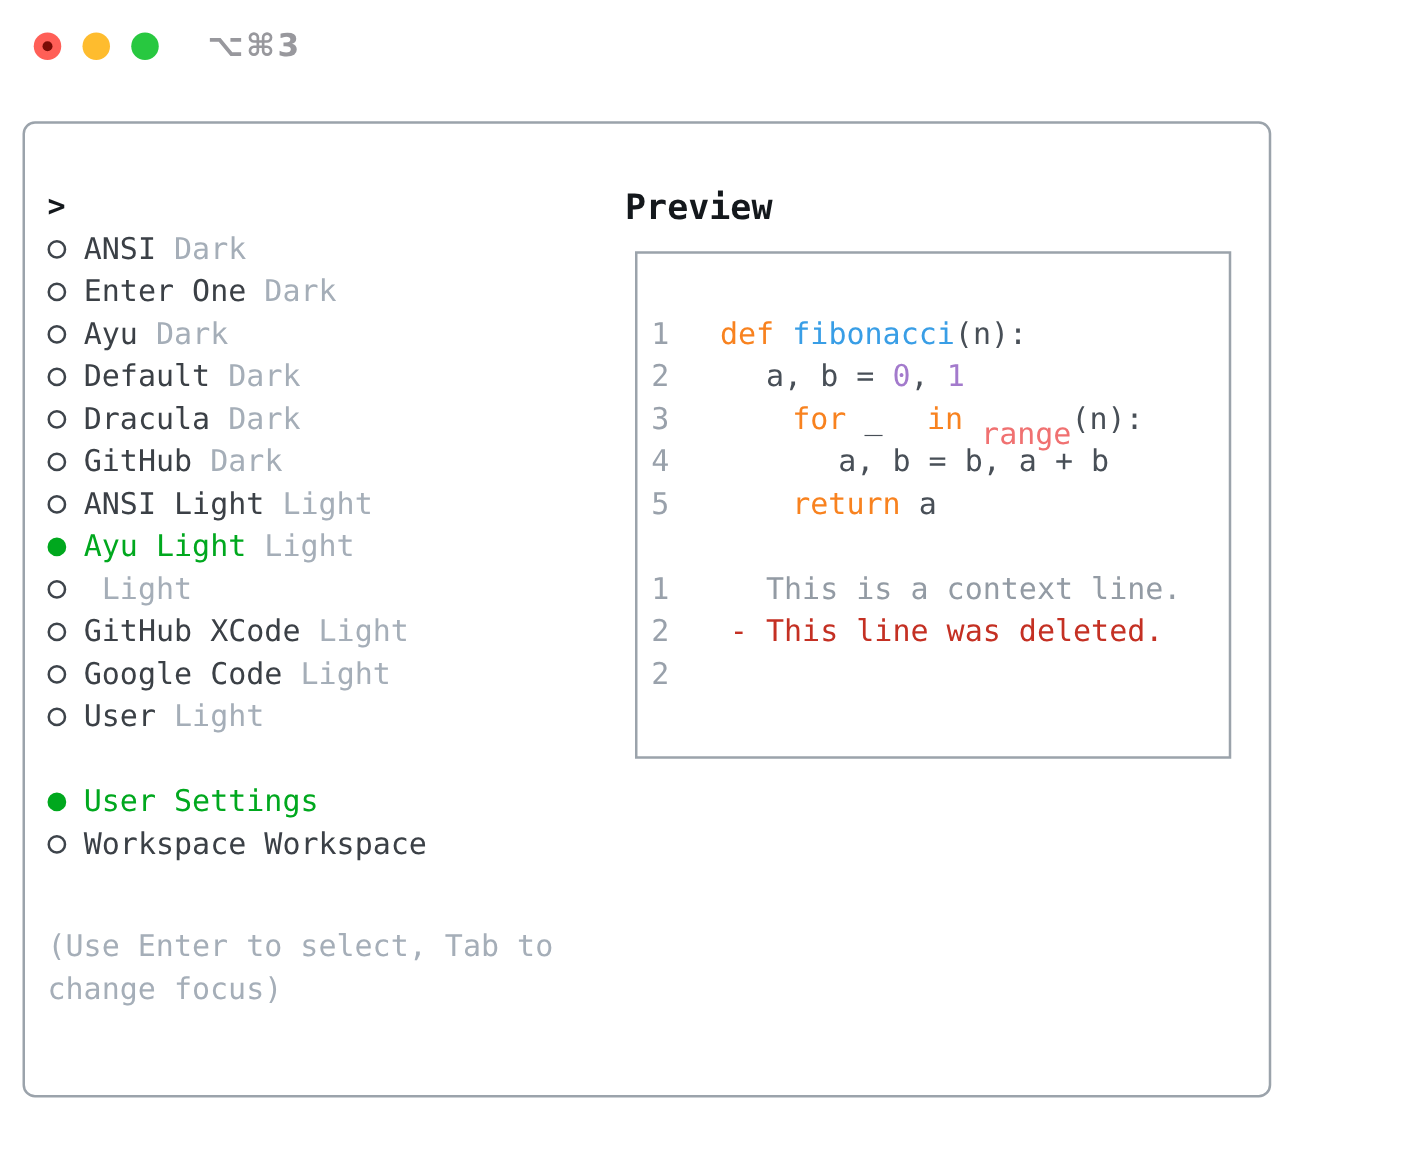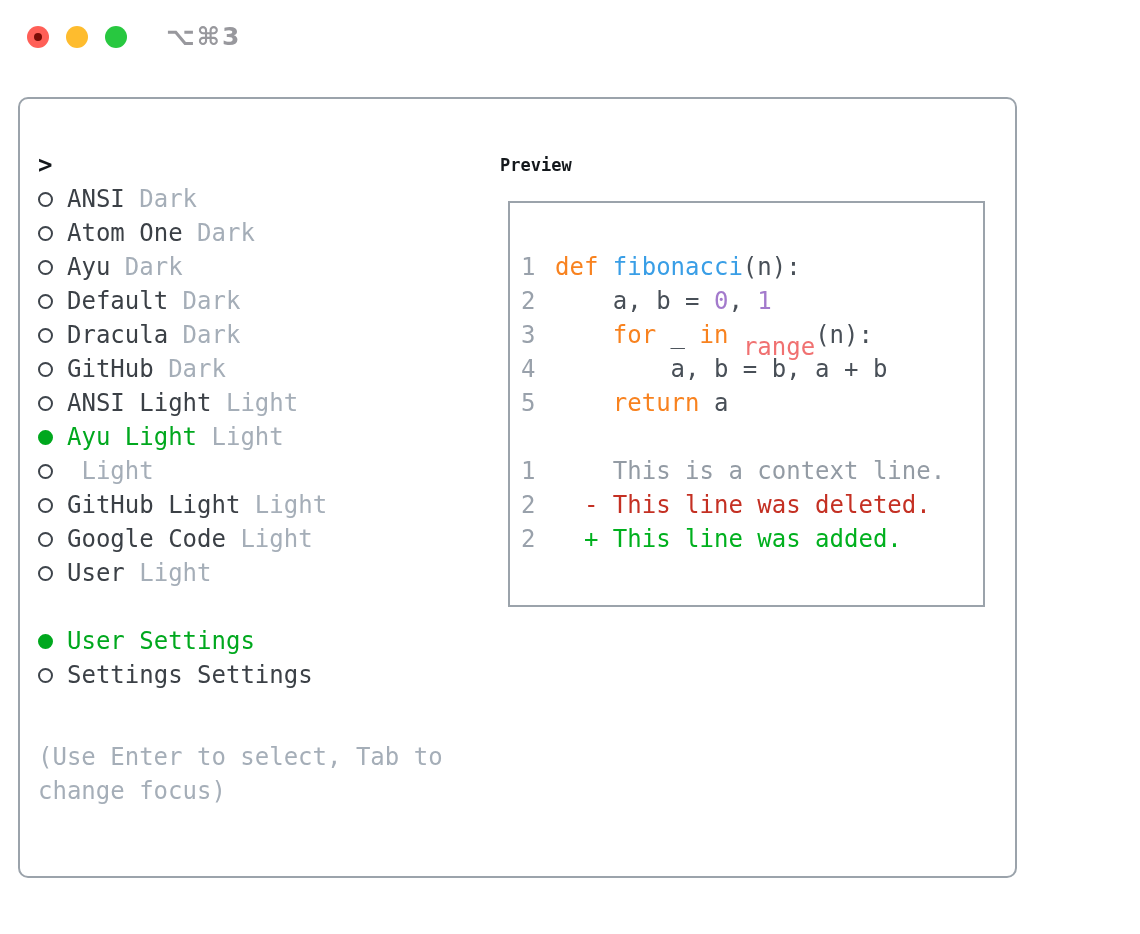--- a/index.html
+++ b/index.html
@@ -51,32 +51,32 @@
   .item-variant{color:var(--muted_gray);}
   .selected .item-name{color:var(--accent_green);}
   .spacer{height:34px;}
   .hint{
     margin-top:14px;width:30ch;line-height:34px;
     color:var(--muted_gray);white-space:pre-wrap;
   }
 
   
   .preview-label{position:absolute;left:480px;top:49px;height:34px;display:flex;align-items:center;
-    font-size:17px;font-weight:bold;color:var(--header_black);}
+    font-size:28px;font-weight:bold;color:var(--header_black);}
   .preview-box{
     position:absolute;left:488px;top:102px;width:477px;height:406px;
     border:2px solid var(--border_gray);
     background:#fff;
     padding:47px 8px 0 11px;
     overflow:hidden;
   }
   .cline{display:flex;align-items:center;height:34px;white-space:pre;font-size:24px;}
   .ln{display:inline-block;width:34px;flex:none;color:var(--gutter_gray);}
   .tok-plain{color:var(--code_plain);}
-  .tok-keyword{color:var(--keyword_orange);}
+  .tok-keyword{color:var(--keyword_orange);margin-left:21px;}
   .tok-function{color:var(--function_blue);}
   .tok-number{color:var(--number_purple);}
   .tok-special{color:var(--builtin_coral);margin-top:24px;}
   .tok-context{color:var(--context_gray);}
   .tok-deleted{color:var(--deleted_red);text-align:right;}
   .tok-added{color:var(--added_green);}
 </style>
 </head>
 <body>
 
@@ -92,52 +92,52 @@
 </div>
 
 <div class="window">
 
   <div class="col-left">
     <div class="row">
       <span class="glyph focus-marker">&gt;</span>
     </div>
     <div id="theme-list">
         <div class="row"><span class="glyph"><span class="radio"></span></span><span class="item-name">ANSI</span><span class="item-variant"> Dark</span></div>
-        <div class="row"><span class="glyph"><span class="radio"></span></span><span class="item-name">Atom One</span><span class="item-variant"> Dark</span></div>
+        <div class="row"><span class="glyph"><span class="radio"></span></span><span class="item-name">Enter One</span><span class="item-variant"> Dark</span></div>
         <div class="row"><span class="glyph"><span class="radio"></span></span><span class="item-name">Ayu</span><span class="item-variant"> Dark</span></div>
         <div class="row"><span class="glyph"><span class="radio"></span></span><span class="item-name">Default</span><span class="item-variant"> Dark</span></div>
         <div class="row"><span class="glyph"><span class="radio"></span></span><span class="item-name">Dracula</span><span class="item-variant"> Dark</span></div>
         <div class="row"><span class="glyph"><span class="radio"></span></span><span class="item-name">GitHub</span><span class="item-variant"> Dark</span></div>
         <div class="row"><span class="glyph"><span class="radio"></span></span><span class="item-name">ANSI Light</span><span class="item-variant"> Light</span></div>
         <div class="row selected"><span class="glyph"><span class="radio selected"></span></span><span class="item-name">Ayu Light</span><span class="item-variant"> Light</span></div>
         <div class="row"><span class="glyph"><span class="radio"></span></span><span class="item-variant"> Light</span></div>
-        <div class="row"><span class="glyph"><span class="radio"></span></span><span class="item-name">GitHub Light</span><span class="item-variant"> Light</span></div>
+        <div class="row"><span class="glyph"><span class="radio"></span></span><span class="item-name">GitHub XCode</span><span class="item-variant"> Light</span></div>
         <div class="row"><span class="glyph"><span class="radio"></span></span><span class="item-name">Google Code</span><span class="item-variant"> Light</span></div>
         <div class="row"><span class="glyph"><span class="radio"></span></span><span class="item-name">User</span><span class="item-variant"> Light</span></div>
       </div>
 
     <div class="spacer"></div>
 
     <div id="apply-options">
         <div class="row selected"><span class="glyph"><span class="radio selected"></span></span><span class="item-name">User Settings</span></div>
-        <div class="row"><span class="glyph"><span class="radio"></span></span><span class="item-name">Settings Settings</span></div>
+        <div class="row"><span class="glyph"><span class="radio"></span></span><span class="item-name">Workspace Workspace</span></div>
       </div>
 
     <div class="spacer"></div>
 
     <div class="hint">(Use Enter to select, Tab to change focus)</div>
   </div>
 
   <div class="preview-label">Preview</div>
   <div class="preview-box">
     <div id="preview-code">
         <div class="cline"><span class="ln">1</span><span class="tok-keyword">def</span><span class="tok-plain"> </span><span class="tok-function">fibonacci</span><span class="tok-plain">(n):</span></div>
         <div class="cline"><span class="ln">2</span><span class="tok-plain">    a, b = </span><span class="tok-number">0</span><span class="tok-plain">, </span><span class="tok-number">1</span></div>
         <div class="cline"><span class="ln">3</span><span class="tok-plain">    </span><span class="tok-keyword">for</span><span class="tok-plain"> _ </span><span class="tok-keyword">in</span><span class="tok-plain"> </span><span class="tok-special">range</span><span class="tok-plain">(n):</span></div>
         <div class="cline"><span class="ln">4</span><span class="tok-plain">        a, b = b, a + b</span></div>
         <div class="cline"><span class="ln">5</span><span class="tok-plain">    </span><span class="tok-keyword">return</span><span class="tok-plain"> a</span></div>
         <div class="cline"><span class="ln"></span></div>
         <div class="cline"><span class="ln">1</span><span class="tok-context">    This is a context line.</span></div>
         <div class="cline"><span class="ln">2</span><span class="tok-deleted">  - This line was deleted.</span></div>
-        <div class="cline"><span class="ln">2</span><span class="tok-added">  + This line was added.</span></div>
+        <div class="cline"><span class="ln">2</span></div>
       </div>
   </div>
 </div>
 
 </body></html>

